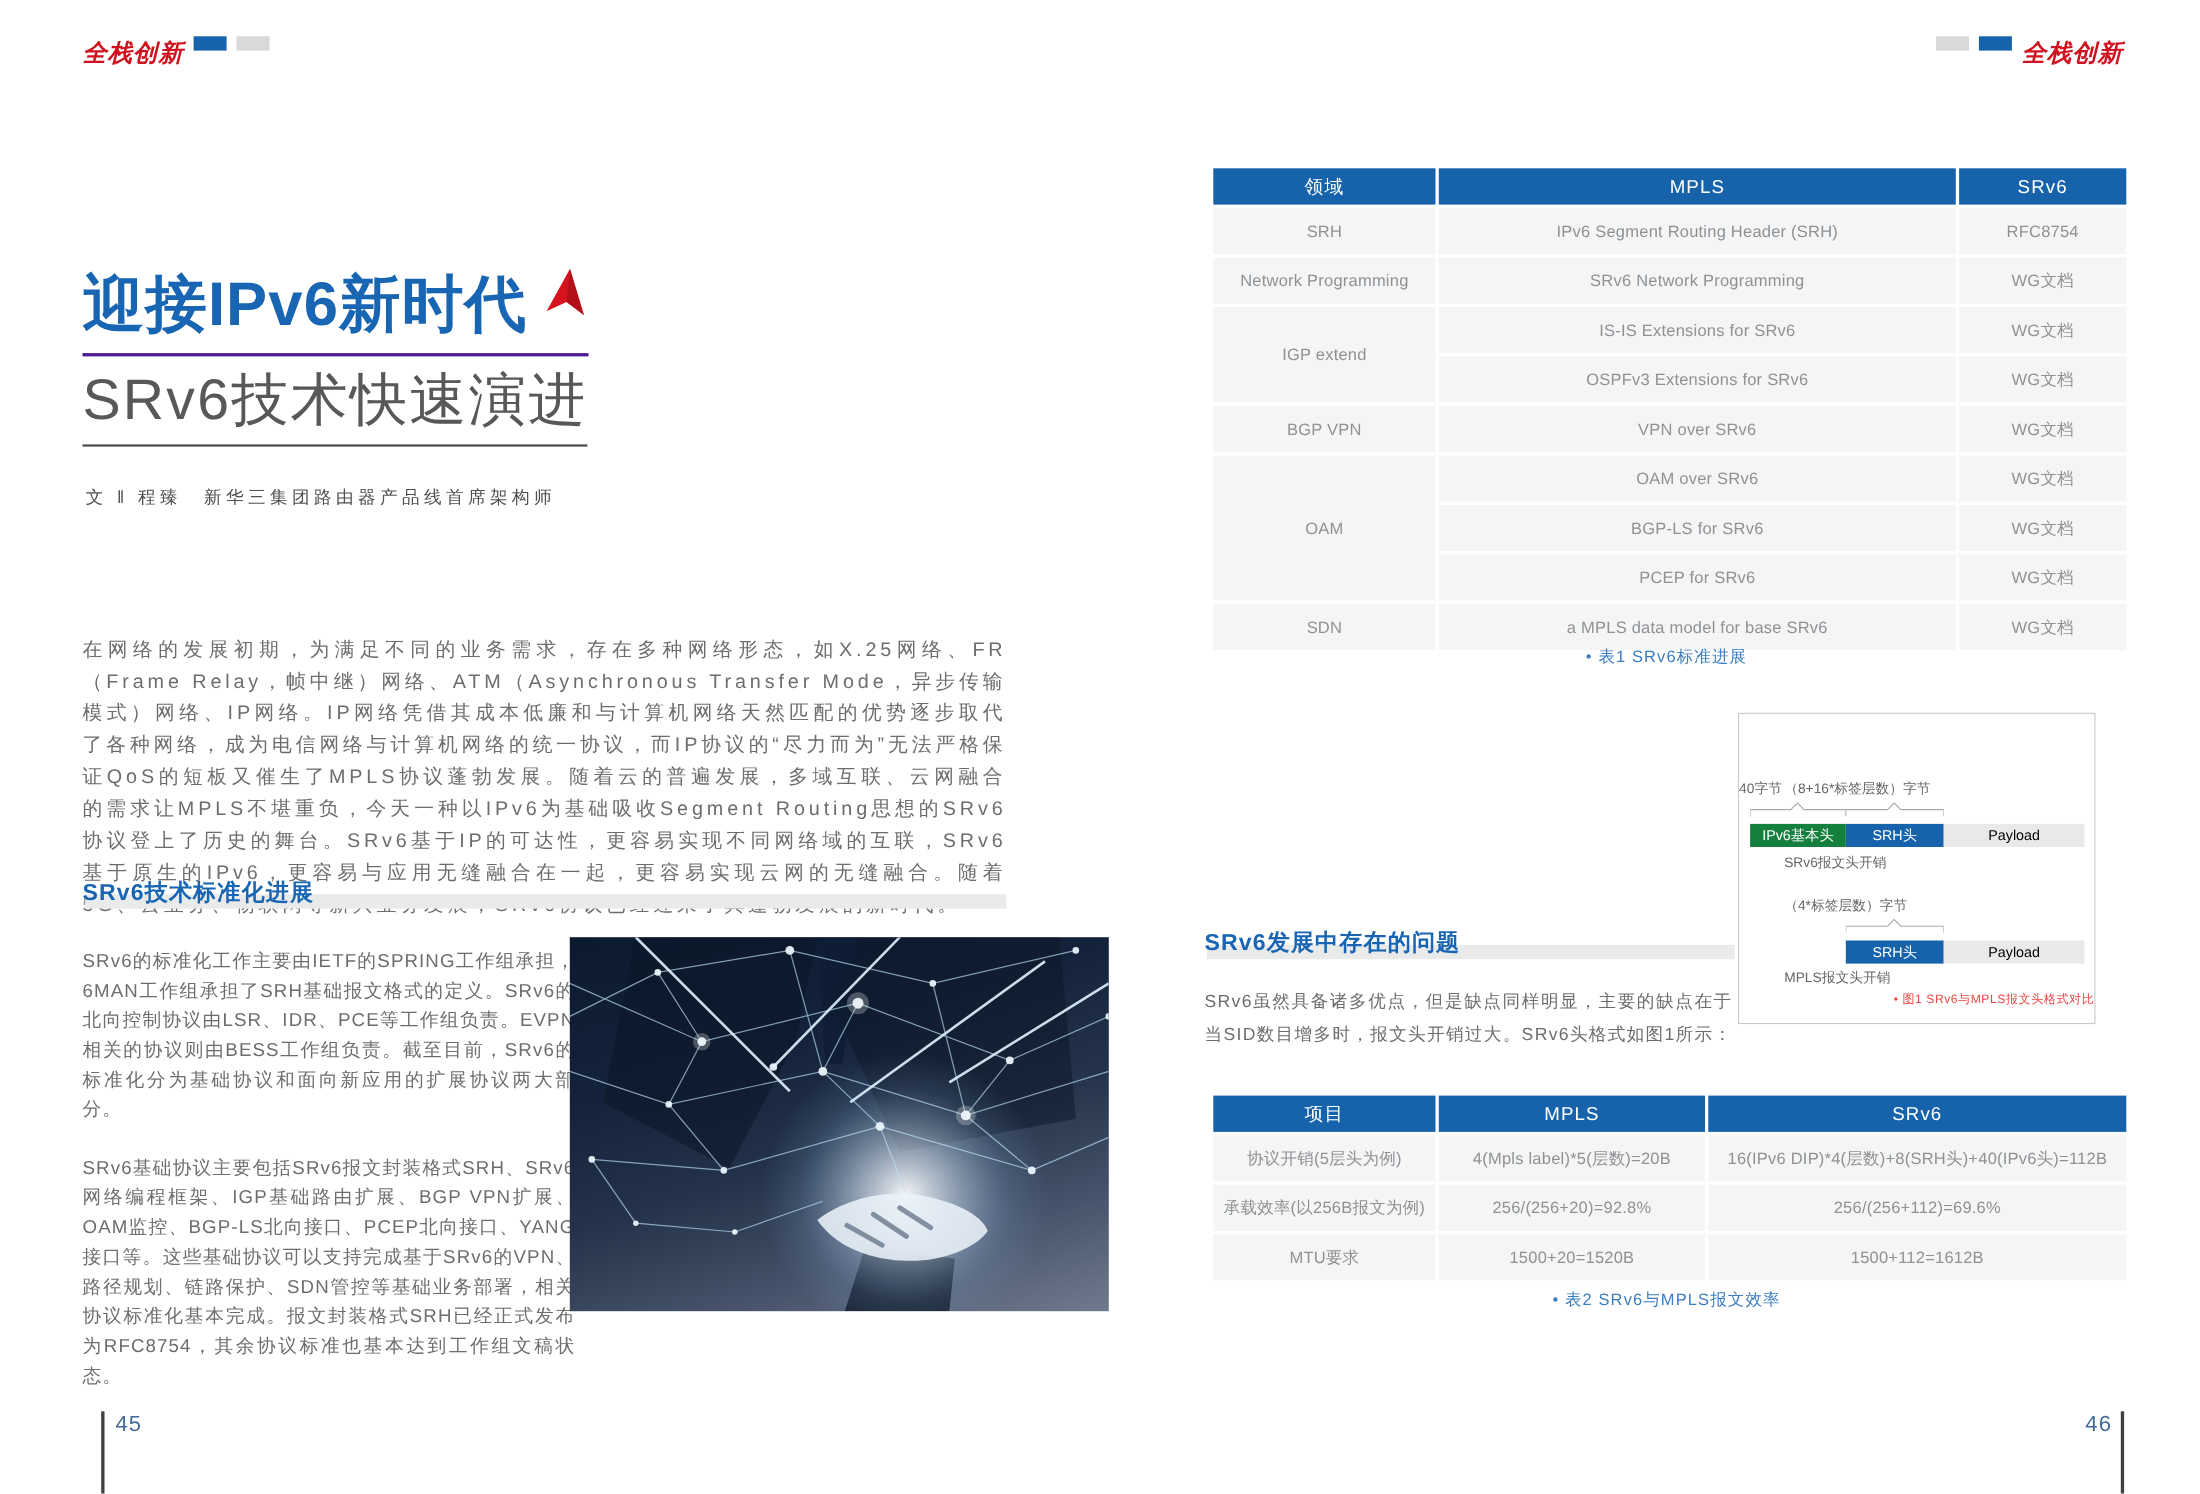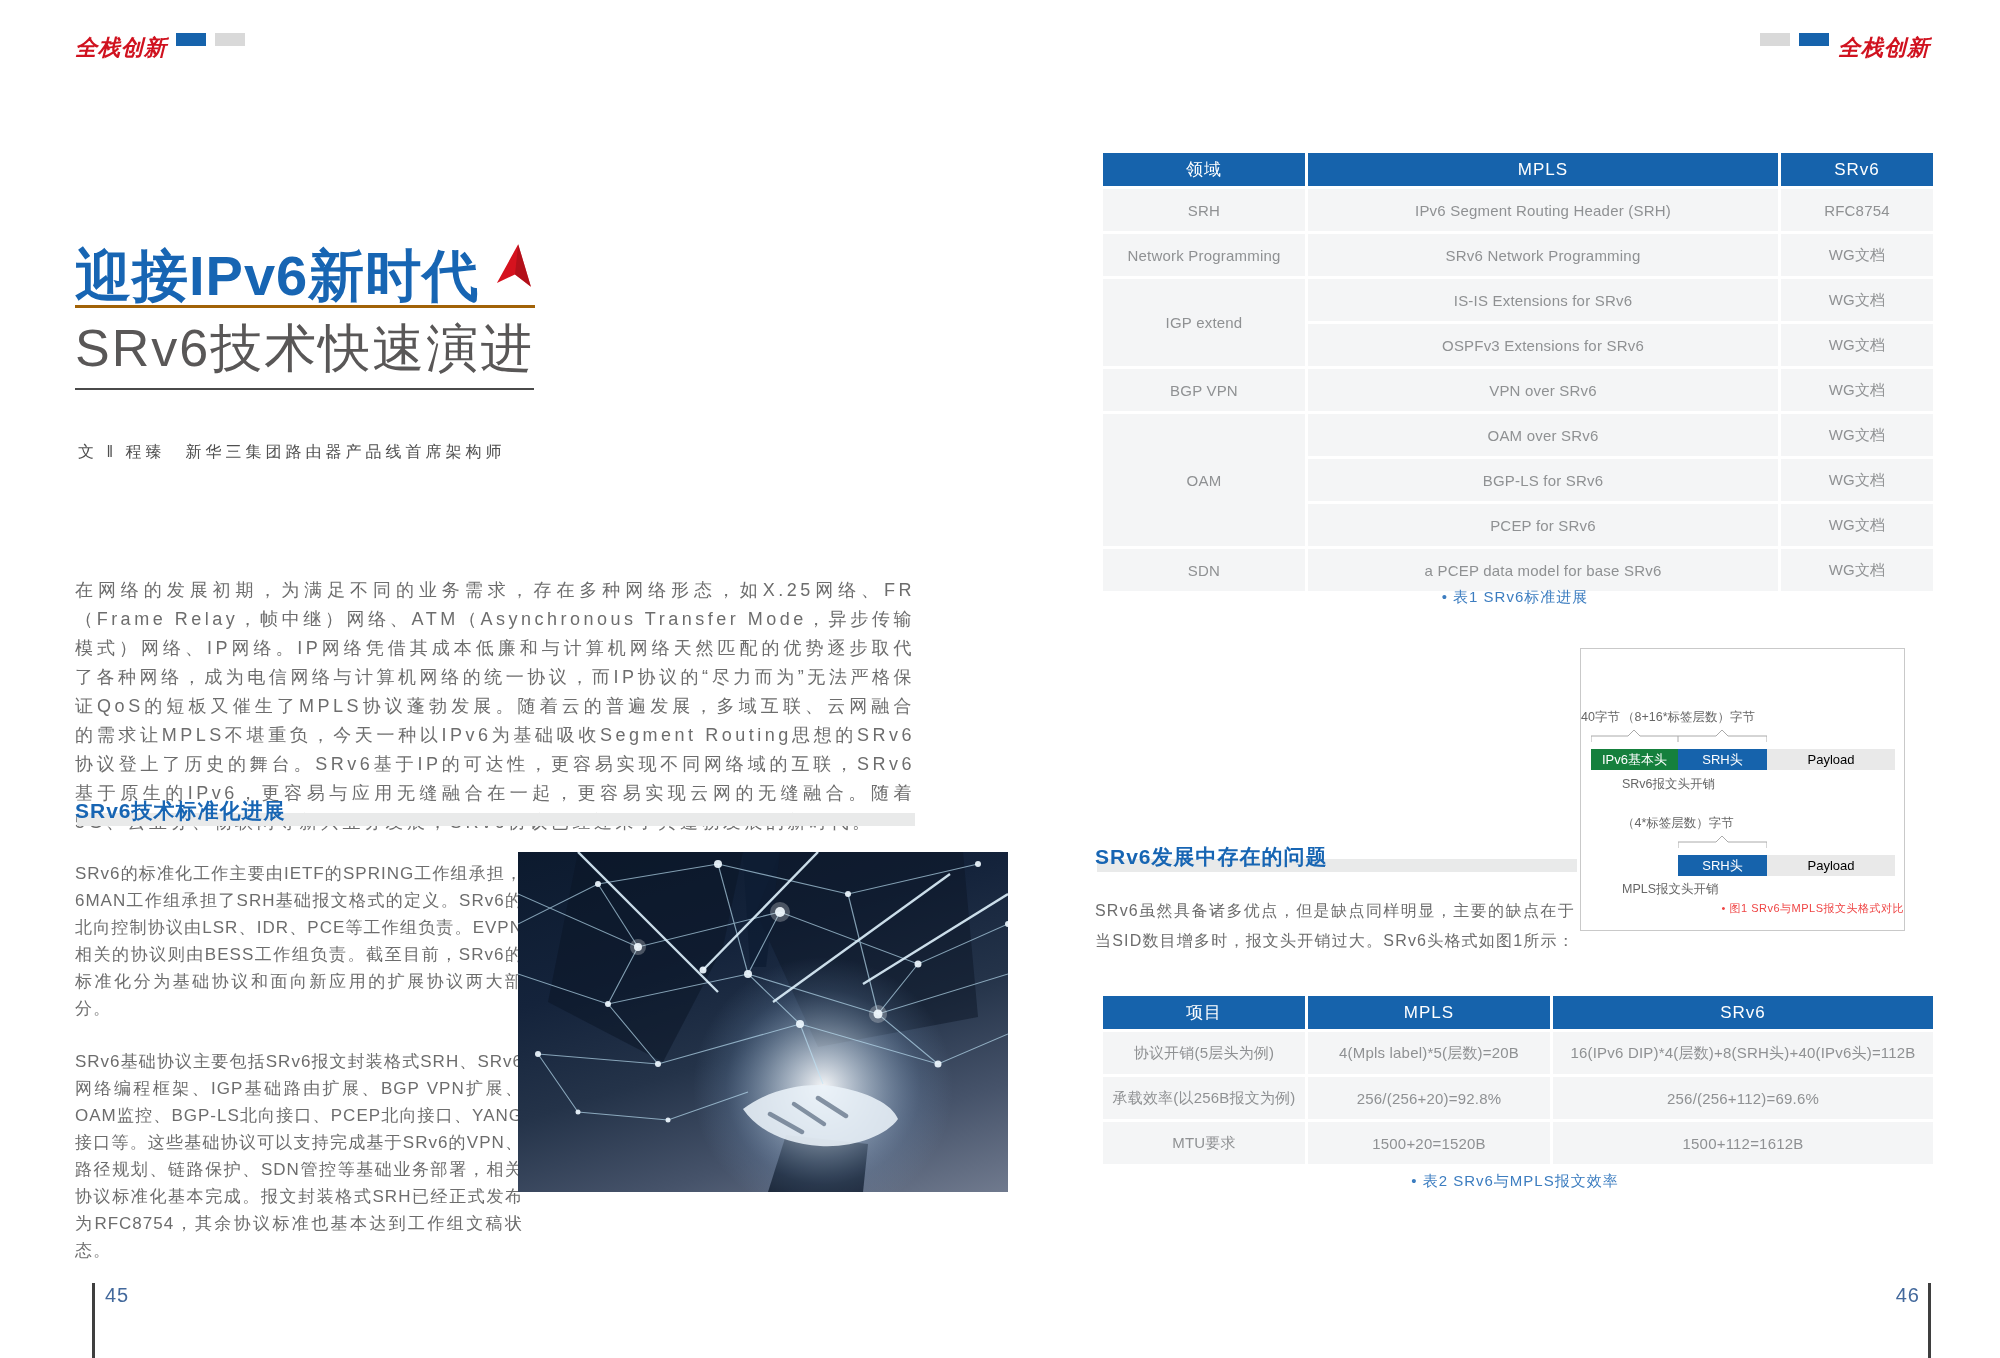--- a/index.html
+++ b/index.html
@@ -10,21 +10,21 @@
   
   .brand{position:absolute;top:33px;display:flex;align-items:flex-start;gap:9px;font-style:italic;}
   .brand-left{left:75px;}
   .brand-right{right:70px;}
   .brand .txt{color:#d0121f;font-size:22px;font-weight:700;letter-spacing:1px;}
   .bar{width:30px;height:13px;display:inline-block;}
   .bar-blue{background:#1663ac;}
   .bar-gray{background:#d9d9d9;}
   
   .title-block{position:absolute;left:75px;top:248px;}
-  .title-row{display:flex;align-items:flex-start;gap:18px;border-bottom:3px solid #a16207;padding-bottom:1px;width:fit-content;}
+  .title-row{display:flex;align-items:flex-start;gap:18px;border-bottom:3px solid #4c1d95;padding-bottom:17px;width:fit-content;}
   .title-main{font-size:56px;font-weight:700;color:#1765b3;letter-spacing:1px;line-height:1;margin:0;}
   .arrow-ic{width:38px;height:46px;transform:rotate(6deg);margin-top:-6px;}
   .title-sub{font-size:52px;font-weight:400;color:#595757;letter-spacing:2px;line-height:1;margin:14px 0 0 0;
              border-bottom:2px solid #4a4a4a;padding-bottom:14px;width:fit-content;}
   .byline{position:absolute;left:78px;top:442px;font-size:16px;color:#4f4f4f;letter-spacing:4px;}
   
   .para{color:#6d6d6d;text-align:justify;}
   .intro{position:absolute;left:75px;top:576px;width:840px;font-size:18px;line-height:29px;letter-spacing:3.5px;}
   .section-heading{position:absolute;height:34px;}
   .section-heading .hbar{position:absolute;left:2px;right:0;top:16px;height:13px;background:#e9eaea;}
@@ -228,21 +228,21 @@
         <tr>
           <td>BGP-LS for SRv6</td>
           <td>WG文档</td>
         </tr>
         <tr>
           <td>PCEP for SRv6</td>
           <td>WG文档</td>
         </tr>
         <tr>
           <td>SDN</td>
-          <td>a PCEP data model for base SRv6</td>
+          <td>a MPLS data model for base SRv6</td>
           <td>WG文档</td>
         </tr>
       </tbody>
     </table>
   <div class="tcaption cap1">• 表1 SRv6标准进展</div>
 
 
   <div class="section-heading sec2">
     <span class="hbar"></span>
     <span class="htxt">SRv6发展中存在的问题</span>

